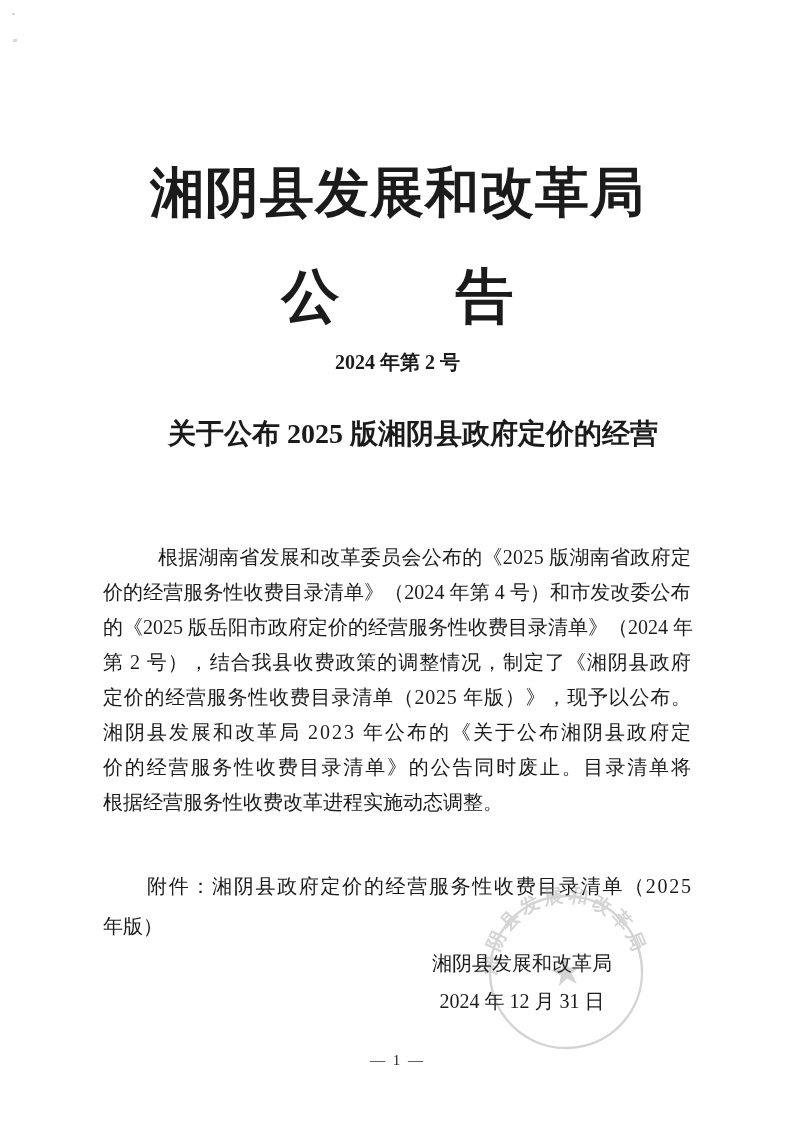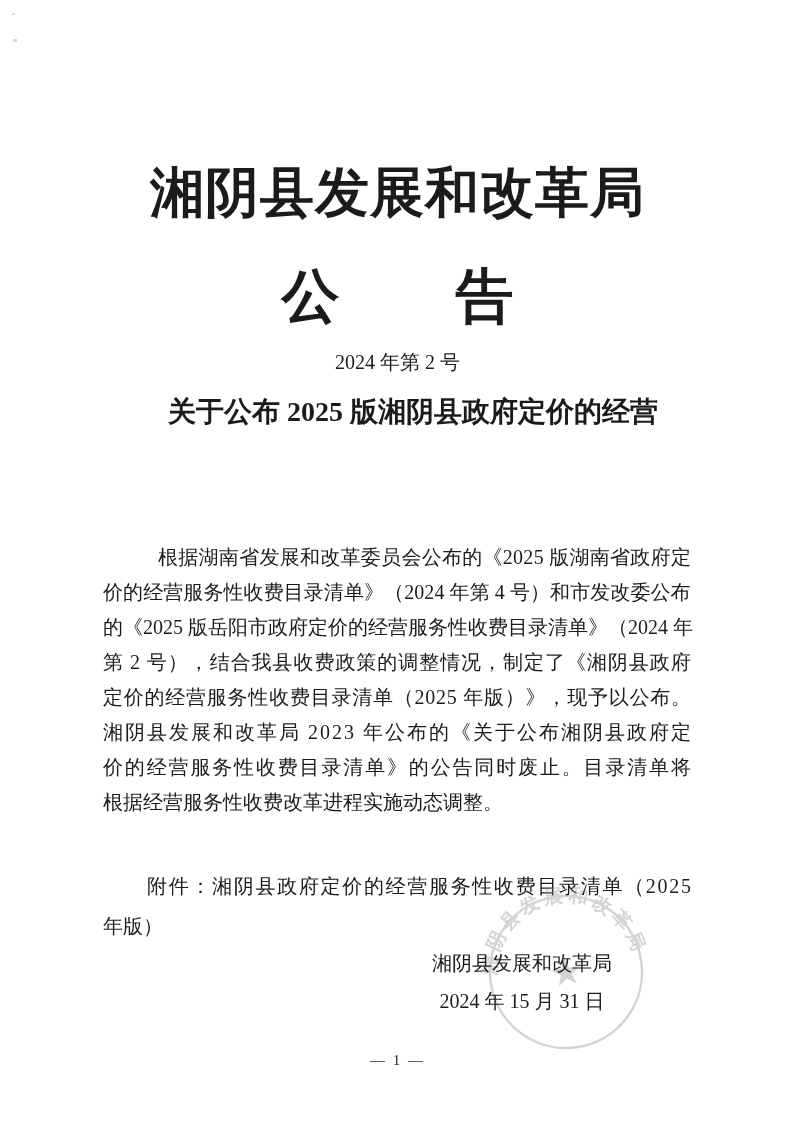--- a/index.html
+++ b/index.html
@@ -35,23 +35,24 @@
   .notice-type{
     top:264px;
     font-size:58px;
     font-weight:bold;
     line-height:66px;
   }
   .doc-number{
     top:348px;
     font-size:20px;
     line-height:28px;
+    font-weight:bold;
   }
   .heading{
-    top:392px;
+    top:414px;
     font-size:28px;
     font-weight:bold;
     line-height:39px;
     margin-left:31px;
   }
   .body-text{
     left:103px;
     top:540px;
     width:588px;
     font-size:20px;
@@ -152,16 +153,16 @@
     <path id="sealArc" d="M 36.4 135 A 70 70 0 1 1 143.6 135" fill="none"></path>
   </defs>
   <text class="rim-text">
     <textPath href="#sealArc" startOffset="50%" text-anchor="middle">湘阴县发展和改革局</textPath>
   </text>
   <text x="90" y="103" font-size="38" text-anchor="middle">★</text>
 </svg>
 
 <div class="abs sig-block">
   <div class="sig-line">湘阴县发展和改革局</div>
-  <div class="sig-line">2024 年 15 月 31 日</div>
+  <div class="sig-line">2024 年 12 月 31 日</div>
 </div>
 
 <div class="abs centered page-number">— 1 —</div>
 
 </body></html>

